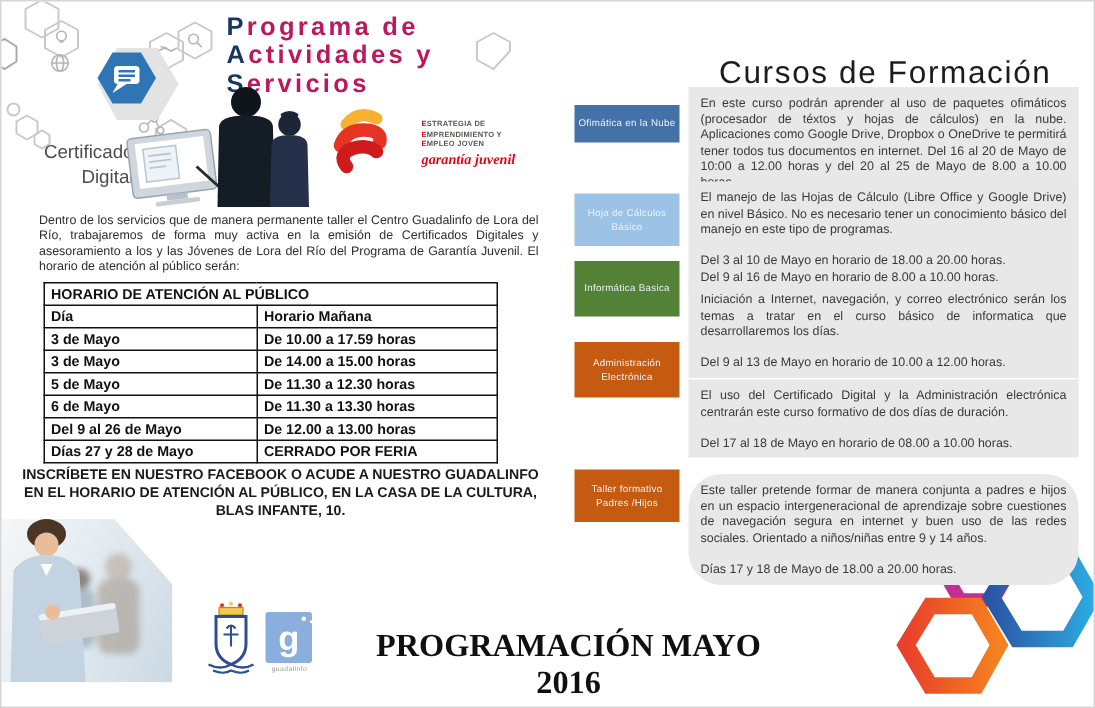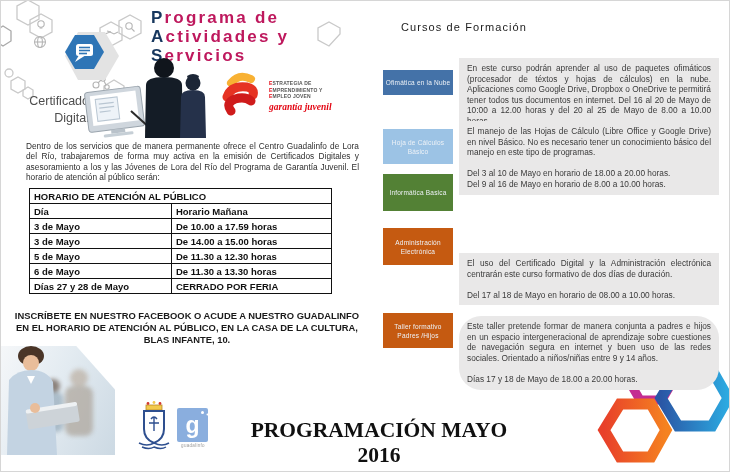--- a/index.html
+++ b/index.html
@@ -14,41 +14,41 @@
   .title-line{
     font-size:17px;font-weight:bold;letter-spacing:2.2px;line-height:19px;
     color:#be185d;
   }
   .title-line::first-letter{color:#17375e;}
   .certificado{position:absolute;left:14px;top:92px;width:74px;text-align:right;
     font-size:12.5px;color:#4d4d4d;line-height:17px;}
   .silhouettes{position:absolute;left:136px;top:56px;}
   .monitor{position:absolute;left:78px;top:84px;}
   .garantia{position:absolute;left:216px;top:70px;width:130px;display:flex;align-items:center;}
-  .garantia-text{margin-left:8px;}
+  .garantia-text{margin-left:20px;}
   .garantia-line{font-size:5px;letter-spacing:.2px;color:#575756;font-weight:bold;line-height:6.5px;}
   .garantia-line::first-letter{color:#e30613;}
   .garantia-script{font-family:"Liberation Serif","DejaVu Serif",serif;font-style:italic;
     font-weight:bold;color:#e30613;font-size:9.5px;margin-top:2px;}
   
   .intro{position:absolute;left:25px;top:140px;width:333px;font-size:8.3px;line-height:10.4px;
     text-align:justify;color:#2e2e2e;}
   .sched{position:absolute;left:28px;top:187px;width:303px;border-collapse:collapse;}
   .sched th,.sched td{border:1.5px solid #111;font-size:9.5px;font-weight:bold;color:#111;
     padding:1.5px 4px;text-align:left;line-height:11px;}
   .sched{border:1px solid #4d7c0f;}
   .sched .col-day{width:47%;}
   .note{position:absolute;left:12px;top:309px;width:348px;text-align:center;
     font-size:9.4px;font-weight:bold;color:#1a1a1a;line-height:12px;}
   .photo{position:absolute;left:0px;top:345px;width:114px;height:109px;
     clip-path:polygon(0 0,66% 0,100% 40%,100% 100%,0 100%);
     background:linear-gradient(115deg,#f5f7f9 0%,#e3ebf1 45%,#ccd9e3 100%);z-index:2;}
   
-  .courses-title{position:absolute;left:400px;top:20px;width:300px;text-align:left;
-    font-size:11px;letter-spacing:1.1px;color:#1c1c1c;}
+  .courses-title{position:absolute;left:400px;top:36px;width:300px;text-align:right;
+    font-size:21px;letter-spacing:1.1px;color:#1c1c1c;}
   .course-label{position:absolute;left:382px;width:70px;display:flex;align-items:center;
     justify-content:center;text-align:center;font-size:6.5px;line-height:9px;
     color:#eef2f7;letter-spacing:.2px;padding:2px;box-sizing:border-box;z-index:3;}
   .course-desc{position:absolute;left:458px;width:260px;background:#e9e8e8;
     font-size:8.3px;line-height:10.6px;text-align:justify;color:#3a3a3a;
     padding:5px 8px;box-sizing:border-box;white-space:pre-line;z-index:3;}
   .lb1{top:69px;height:25px;}  .db1{top:57px;min-height:56px;}
   .lb2{top:128px;height:35px;} .db2{top:120px;min-height:66px;}
   .lb3{top:173px;height:37px;} .db3{top:188px;min-height:56px;}
   .lb4{top:227px;height:37px;} .db4{top:252px;min-height:52px;}
@@ -167,21 +167,21 @@
       <path d="M14,40 Q8,32 18,28 Q28,25 34,30" fill="none" stroke="#cf1b1b" stroke-width="9" stroke-linecap="round"></path>
     </svg>
     <div class="garantia-text">
       <div class="garantia-line">ESTRATEGIA DE</div>
       <div class="garantia-line">EMPRENDIMIENTO Y</div>
       <div class="garantia-line">EMPLEO JOVEN</div>
       <div class="garantia-script">garantía juvenil</div>
     </div>
   </div>
 
-  <div class="intro">Dentro de los servicios que de manera permanente ofrece el Centro Guadalinfo de Lora del Río, trabajaremos de forma muy activa en la emisión de Certificados Digitales y asesoramiento a los y las Jóvenes de Lora del Río del Programa de Garantía Juvenil. El horario de atención al público serán:</div>
+  <div class="intro">Dentro de los servicios que de manera permanente taller el Centro Guadalinfo de Lora del Río, trabajaremos de forma muy activa en la emisión de Certificados Digitales y asesoramiento a los y las Jóvenes de Lora del Río del Programa de Garantía Juvenil. El horario de atención al público serán:</div>
 
   <table class="sched">
     <tbody>
         <tr>
           <th colspan="2">HORARIO DE ATENCIÓN AL PÚBLICO</th>
         </tr>
     <tr>
       <td class="col-day">Día</td>
       <td>Horario Mañana</td>
     </tr>
@@ -193,20 +193,24 @@
       <td>3 de Mayo</td>
       <td>De 14.00 a 15.00 horas</td>
     </tr>
     <tr>
       <td>5 de Mayo</td>
       <td>De 11.30 a 12.30 horas</td>
     </tr>
     <tr>
       <td>6 de Mayo</td>
       <td>De 11.30 a 13.30 horas</td>
+    </tr>
+    <tr>
+      <td>Del 9 al 26 de Mayo</td>
+      <td>De 12.00 a 13.00 horas</td>
     </tr>
     <tr>
       <td>Días 27 y 28 de Mayo</td>
       <td>CERRADO POR FERIA</td>
     </tr>
   </tbody>
     </table>
 
   <div class="note">INSCRÍBETE EN NUESTRO FACEBOOK O ACUDE A NUESTRO GUADALINFO EN EL HORARIO DE ATENCIÓN AL PÚBLICO, EN LA CASA DE LA CULTURA, BLAS INFANTE, 10.</div>
 
@@ -235,20 +239,23 @@
   <div class="course-label lb1" style="background-color: rgb(68, 114, 168);">Ofimática en la Nube</div>
   <div class="course-desc db1">En este curso podrán aprender al uso de paquetes ofimáticos (procesador de téxtos y hojas de cálculos) en la nube. Aplicaciones como Google Drive, Dropbox o OneDrive te permitirá tener todos tus documentos en internet. Del 16 al 20 de Mayo de 10:00 a 12.00 horas y del 20 al 25 de Mayo de 8.00 a 10.00 horas.</div>
 
   <div class="course-label lb2" style="background-color: rgb(156, 195, 229);">Hoja de Cálculos Básico</div>
   <div class="course-desc db2">El manejo de las Hojas de Cálculo (Libre Office y Google Drive) en nivel Básico. No es necesario tener un conocimiento básico del manejo en este tipo de programas.
 
 Del 3 al 10 de Mayo en horario de 18.00 a 20.00 horas.
 Del 9 al 16 de Mayo en horario de 8.00 a 10.00 horas.</div>
 
   <div class="course-label lb3" style="background-color: rgb(83, 129, 53);">Informática Basica</div>
+  <div class="course-desc db3">Iniciación a Internet, navegación, y correo electrónico serán los temas a tratar en el curso básico de informatica que desarrollaremos los días.
+
+Del 9 al 13 de Mayo en horario de 10.00 a 12.00 horas.</div>
 
   <div class="course-label lb4" style="background-color: rgb(197, 90, 17);">Administración Electrónica</div>
   <div class="course-desc db4">El uso del Certificado Digital y la Administración electrónica centrarán este curso formativo de dos días de duración.
 
 Del 17 al 18 de Mayo en horario de 08.00 a 10.00 horas.</div>
 
   <div class="course-label lb5" style="background-color: rgb(197, 90, 17);">Taller formativo Padres /Hijos</div>
   <div class="course-desc db5">Este taller pretende formar de manera conjunta a padres e hijos en un espacio intergeneracional de aprendizaje sobre cuestiones de navegación segura en internet y buen uso de las redes sociales. Orientado a niños/niñas entre 9 y 14 años.
 
 Días 17 y 18 de Mayo de 18.00 a 20.00 horas.</div>

